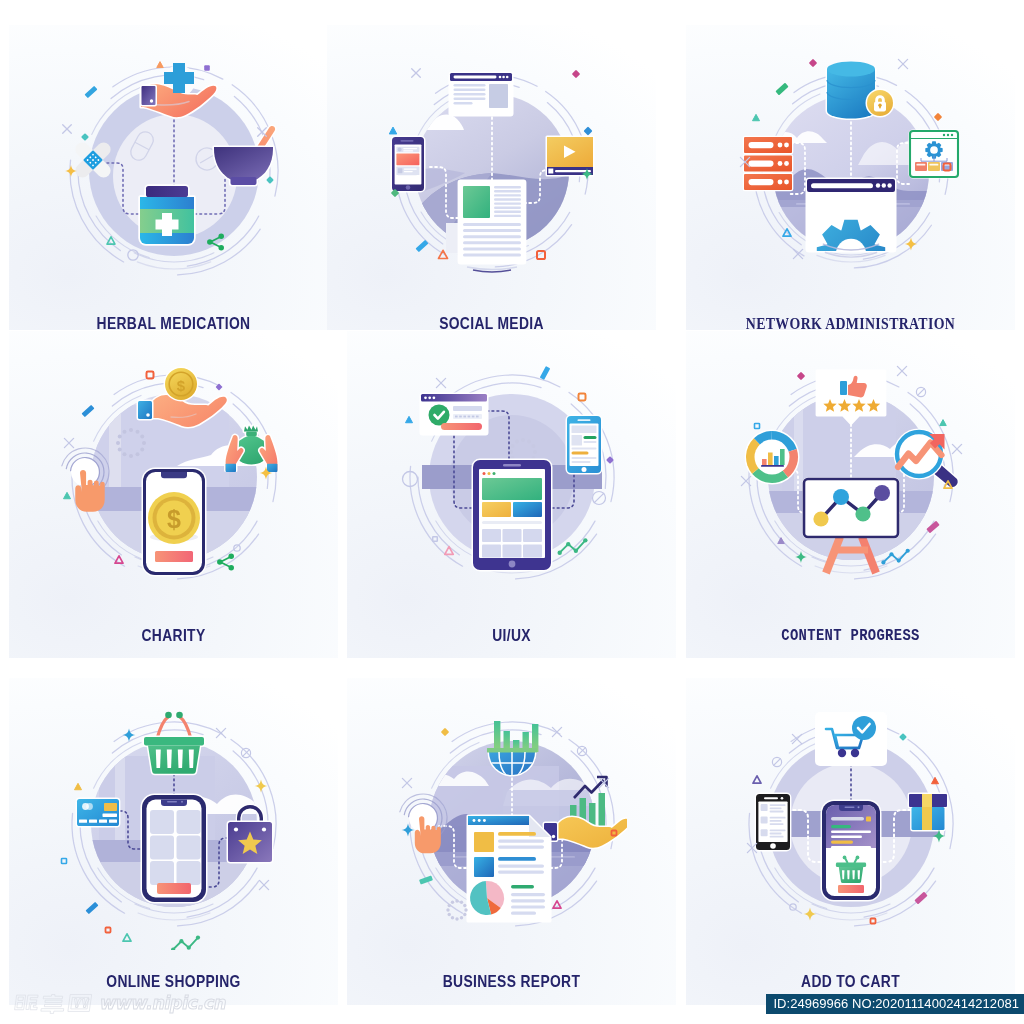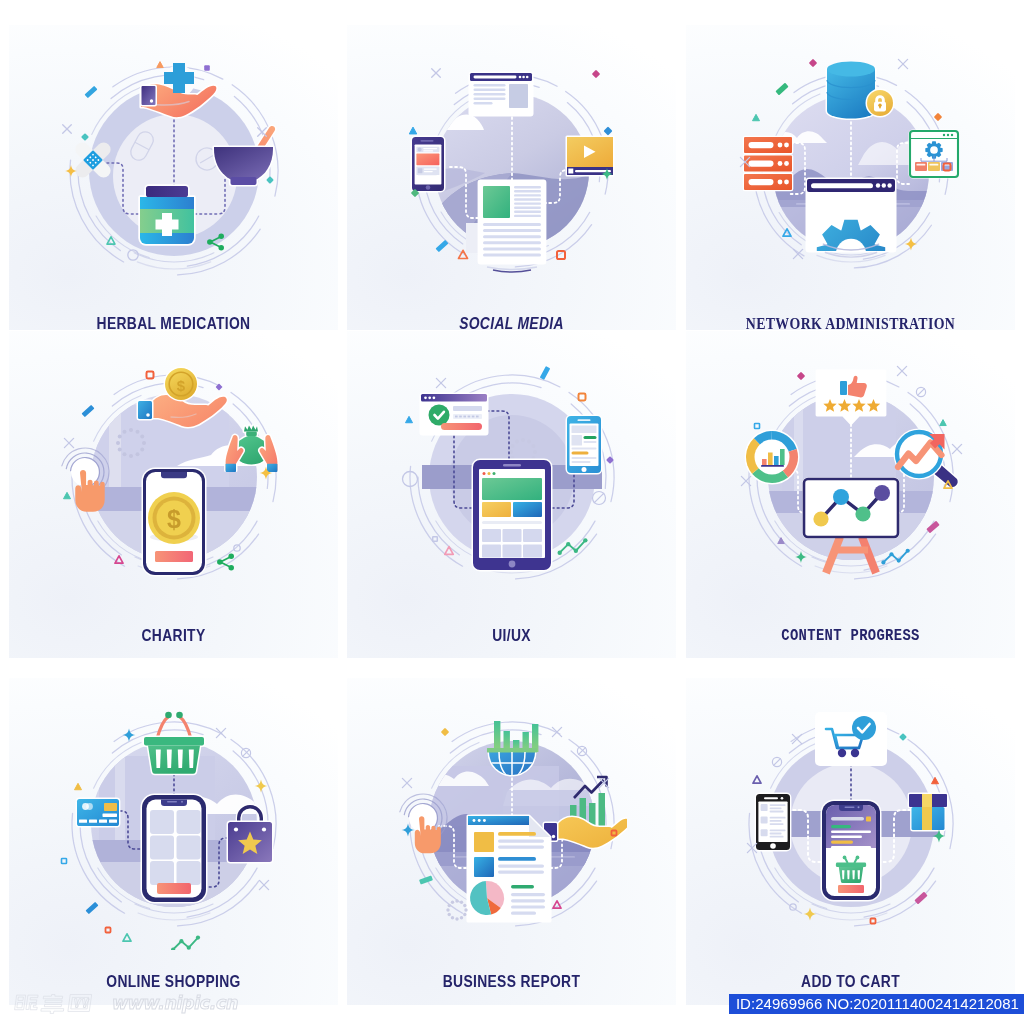--- a/index.html
+++ b/index.html
@@ -8,26 +8,26 @@
        font-family:"Liberation Sans",sans-serif;-webkit-font-smoothing:antialiased;}
   #grid{position:absolute;left:0;top:0;width:1024px;height:1024px;}
   .card{position:absolute;overflow:hidden;
         background:
           radial-gradient(115% 95% at 18% 82%, #eef1f8 0%, #f4f7fb 42%, #fafcfe 78%, #ffffff 100%),
           #f7f9fd;}
   .card .art{position:absolute;left:50%;top:30px;transform:translateX(-50%);}
   .card .title{position:absolute;left:0;width:100%;text-align:center;font-weight:bold;
         color:#25246a;letter-spacing:0.4px;font-size:16.5px;line-height:17px;
         transform:scaleX(0.84);transform-origin:center top;}
-  #wm{position:absolute;left:14px;bottom:7px;height:28px;display:flex;align-items:center;gap:18px;}
+  #wm{position:absolute;left:14px;bottom:7px;height:28px;display:flex;align-items:center;gap:6px;}
   #wm .cn{display:block;}
   #wm .ltn{font-size:17.5px;font-weight:bold;font-style:italic;color:transparent;
         -webkit-text-stroke:1.0px #d9dce4;letter-spacing:-0.4px;line-height:22px;
         font-family:"DejaVu Sans",sans-serif;}
-  #idbadge{position:absolute;right:0px;bottom:10px;background:#1d4ed8;color:#ffffff;font-size:15px;
+  #idbadge{position:absolute;right:0px;bottom:10px;background:#0c4a6e;color:#ffffff;font-size:13px;
         padding:3px 5px 4px 7px;letter-spacing:0.05px;line-height:13px;}
 </style>
 </head>
 <body>
 
 <div id="grid">
 
 <div class="card" style="left:9px;top:25px;width:329px;height:305px;">
   <svg class="art" width="230" height="242" viewBox="0 0 230 242" xmlns="http://www.w3.org/2000/svg">
         <defs>
@@ -166,21 +166,21 @@
             <line x1="-6" y1="0" x2="5" y2="-5.5" stroke="#1ead5e" stroke-width="1.8"></line>
             <line x1="-6" y1="0" x2="5" y2="5.5" stroke="#1ead5e" stroke-width="1.8"></line>
             <circle cx="-6.5" cy="0" r="2.9" fill="#1ead5e"></circle>
             <circle cx="5.5" cy="-6" r="2.9" fill="#1ead5e"></circle>
             <circle cx="5.5" cy="6" r="2.9" fill="#1ead5e"></circle>
           </g>
 </g>
       </svg>
   <div class="title" style="top:290px">HERBAL MEDICATION</div>
 </div>
-<div class="card" style="left:347px;top:25px;width:329px;height:305px;font-style:italic;">
+<div class="card" style="left:327px;top:25px;width:329px;height:305px;">
   <svg class="art" width="230" height="242" viewBox="0 0 230 242" xmlns="http://www.w3.org/2000/svg">
         <defs>
 <linearGradient id="g2bg" x1="0.2" y1="0" x2="0.8" y2="1">
             <stop offset="0" stop-color="#d8d9ee"></stop>
             <stop offset="0.45" stop-color="#cacbe4"></stop>
             <stop offset="1" stop-color="#aaadd3"></stop>
           </linearGradient>
 <linearGradient id="g2grn" x1="0" y1="0" x2="1" y2="1">
             <stop offset="0" stop-color="#6cc995"></stop>
             <stop offset="1" stop-color="#32b17e"></stop>

